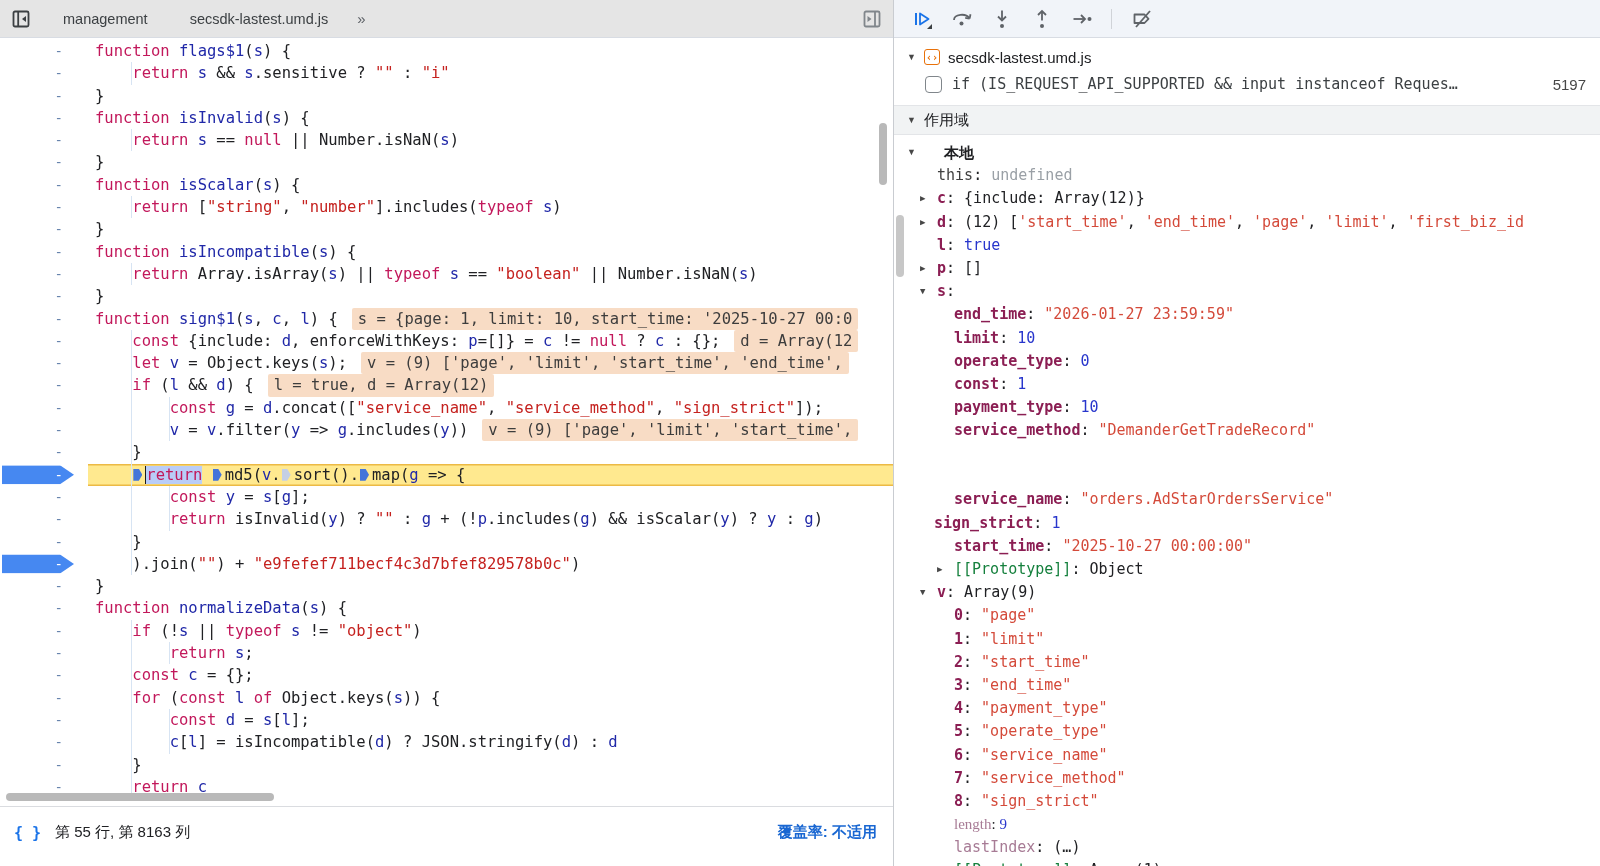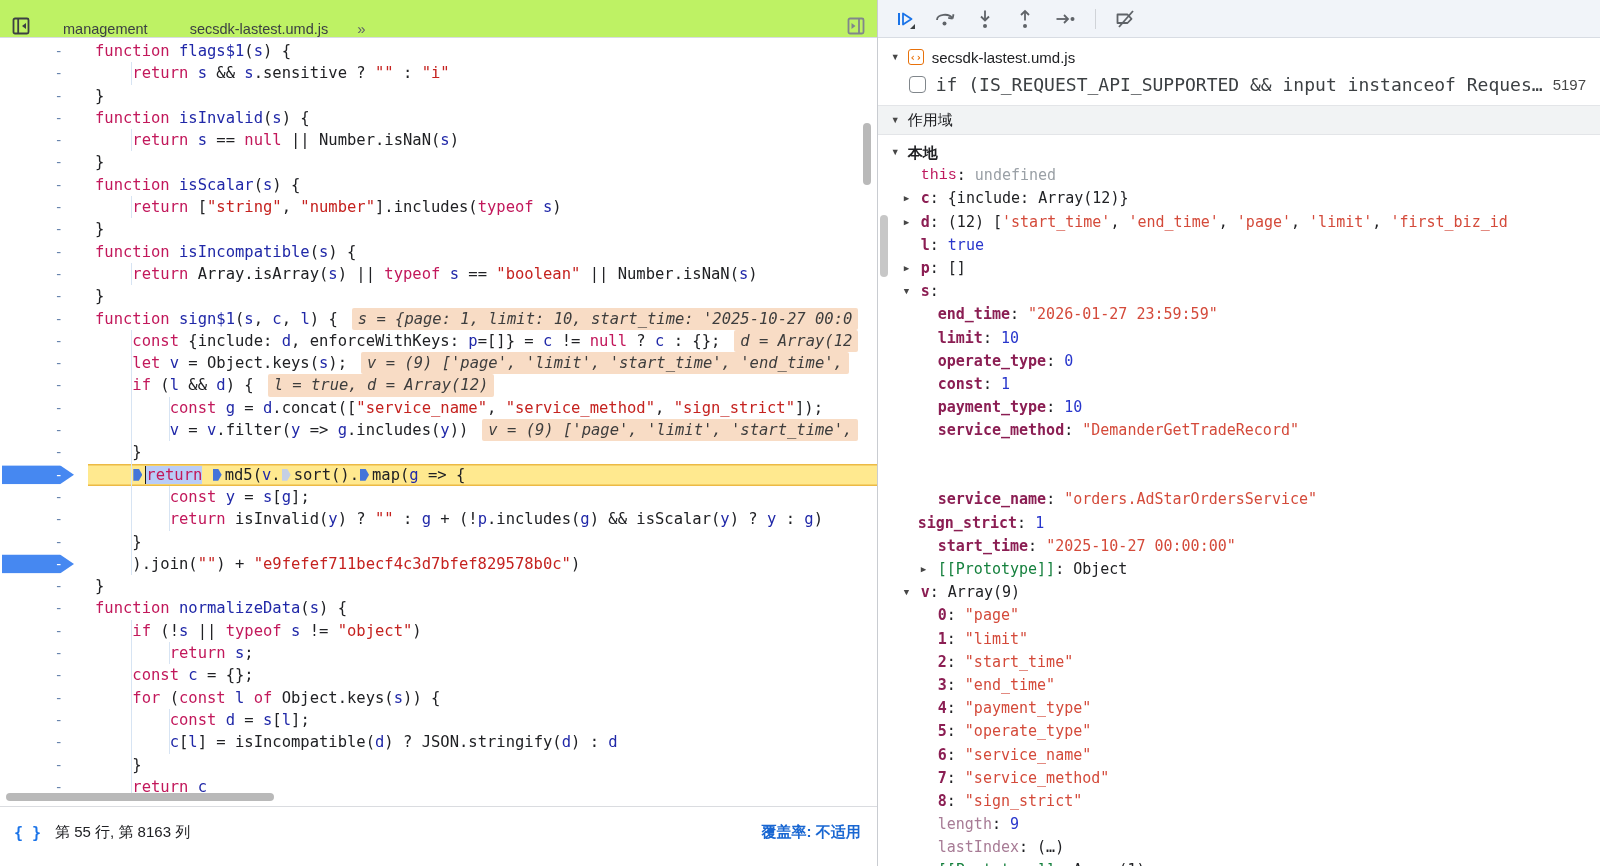--- a/index.html
+++ b/index.html
@@ -2,22 +2,22 @@
 <html><head>
 <meta charset="utf-8">
 <style>
   * { margin:0; padding:0; box-sizing:border-box; }
   html,body { width:1600px; height:866px; overflow:hidden; background:#fff;
     font-family:"Liberation Sans", sans-serif; }
   .app { position:relative; width:1600px; height:866px; display:flex; }
 
   
   .left-panel { width:893px; height:866px; display:flex; flex-direction:column; background:#fff; }
-  .tabbar { height:38px; background:#bef264; border-bottom:1px solid #d8dce3;
-    display:flex; align-items:flex-end; flex:0 0 38px; }
+  .tabbar { height:38px; background:#e5e5e5; border-bottom:1px solid #d8dce3;
+    display:flex; align-items:center; flex:0 0 38px; }
   .iconbtn { display:flex; align-items:center; justify-content:center; width:42px; cursor:pointer; }
   .tab { display:flex; align-items:center; padding:0 21px; font-size:14.5px; color:#3c4043;
     position:relative; cursor:pointer; white-space:nowrap; }
   .tab.active { color:#1967d2; }
   .tab.active::after { content:""; position:absolute; left:4px; right:4px; bottom:0; height:3px;
     background:#1a73e8; border-radius:3px 3px 0 0; }
   .tab .close { margin-left:9px; color:#5f6368; font-size:15px; }
   .overflow-btn { display:flex; align-items:center; padding:0 8px; color:#5f6368; font-size:15px;
     letter-spacing:-2px; cursor:pointer; }
   .tab-spacer { flex:1; }
@@ -34,21 +34,21 @@
     clip-path:polygon(0 0, 58px 0, 72px 9.5px, 58px 19px, 0 19px); z-index:2; }
   .codewrap { position:relative; flex:1; padding-left:7px; white-space:pre; overflow:hidden; }
   .line.hl .codewrap { background:#ffe98f; box-shadow:inset 0 1.5px 0 #ecba45, inset 0 -1.5px 0 #ecba45; }
   .guide { position:absolute; top:0; bottom:0; width:1px; background:#d7e4f3; }
   .tk-k { color:#c2185b; } .tk-v { color:#2028a8; } .tk-s { color:#c5221f; } .tk-p { color:#202124; }
   .tk-selk { color:#c2185b; background:#b9cdf8; border-left:1.5px solid #1b1b1b; }
   .marker { display:inline-block; width:9px; height:12px; vertical-align:-1px; margin:0 3px 0 1px;
     background:#4474d9; clip-path:polygon(0 0, 5.5px 0, 9px 6px, 5.5px 12px, 0 12px); }
   .marker.light { background:#c4cfe4; }
   .chip { display:inline-block; background:#f8dcc5; color:#3d3d3d; border-radius:2px;
-    padding:0 6px; margin-left:14px;font-style:italic; }
+    padding:0 6px; margin-left:14px; }
   .vscroll { position:absolute; right:6px; top:85px; width:8px; height:62px;
     background:#b9b9b9; border-radius:4px; }
   .hscroll { position:absolute; left:6px; bottom:5px; width:268px; height:8px;
     background:#b9b9b9; border-radius:4px; }
 
   .statusbar { height:60px; flex:0 0 60px; border-top:1px solid #dadce0; display:flex;
     align-items:center; padding:0 16px 8px 14px; font-size:15px; color:#202124; }
   .pp-btn { color:#1a73e8; font-family:"DejaVu Sans Mono", monospace; font-weight:bold;
     font-size:15px; margin-right:14px; cursor:pointer; }
   .status-spacer { flex:1; }
@@ -67,38 +67,38 @@
   .bp-group { padding-top:7px; }
   .bp-header { height:24px; display:flex; align-items:center; padding-left:13px; cursor:pointer; }
   .tri { color:#474747; font-size:9px; width:17px; flex:0 0 17px; }
   .jsfile-icon { width:16px; height:16px; border:1.5px solid #e8710a; border-radius:3px;
     color:#e8710a; font-size:10px; font-weight:bold; display:flex; align-items:center;
     justify-content:center; margin-right:8px; font-family:"DejaVu Sans Mono", monospace; }
   .bp-file { font-size:15px; color:#202124; }
   .bp-entry { height:30px; display:flex; align-items:center; padding:0 14px 0 31px; cursor:pointer; }
   .checkbox { width:17px; height:17px; border:1.5px solid #80868b; border-radius:4px;
     margin-right:10px; flex:0 0 17px; background:#fff; }
-  .bp-code { flex:1; font-family:"DejaVu Sans Mono", monospace; font-size:18px; color:#3c4043;
+  .bp-code { flex:1; font-family:"DejaVu Sans Mono", monospace; font-size:15px; color:#3c4043;
     white-space:nowrap; overflow:hidden; }
   .bp-line { color:#474747; font-size:15px; margin-left:10px; }
 
   .section-header { height:30px; background:#f1f3f4; border-top:1px solid #e3e5e8;
     border-bottom:1px solid #e3e5e8; display:flex; align-items:center; padding-left:13px;
     font-size:15px; color:#202124; margin-top:6px; }
 
   .scope-rows { flex:1; overflow:hidden; padding-top:6px; }
   .srow { height:23.2px; line-height:23.2px; display:flex; white-space:pre; overflow:hidden;
     font-family:"DejaVu Sans Mono", monospace; font-size:15px; color:#202124; }
   .srow .tri { line-height:23.2px; }
   .srow.section-row { font-family:"Liberation Sans", sans-serif; }
-  .n-section { font-weight:bold; color:#202124; }
+  .n-section { font-weight:bold; color:#202124;margin-left:20px; }
   .n-module { color:#202124; }
   .n-prop { font-weight:bold; color:#8b1e53; }
   .n-dimprop { color:#a77b95; }
-  .n-dim { color:#be185d;font-family:Liberation Mono, monospace; }
+  .n-dim { color:#404040; }
   .n-proto { color:#15803d; }
   .v-pl { color:#202124; } .v-str { color:#d44a3a; } .v-num { color:#2836cc; } .v-dim { color:#9aa0a6; }
   .colon { color:#202124; }
   .rp-scrollpill { position:absolute; left:2px; top:215px; width:8px; height:62px;
     background:#c7c7c7; border-radius:4px; z-index:5; }
 
   svg { display:block; }
 </style>
 </head>
 <body>
@@ -369,20 +369,20 @@
         <div class="srow" style="padding-left: 26px;"><span class="tri">▼</span><span class="n-prop">v</span><span class="colon">: </span><span class="v-pl">Array(9)</span></div>
         <div class="srow" style="padding-left: 43px;"><span class="tri"></span><span class="n-prop">0</span><span class="colon">: </span><span class="v-str">"page"</span></div>
         <div class="srow" style="padding-left: 43px;"><span class="tri"></span><span class="n-prop">1</span><span class="colon">: </span><span class="v-str">"limit"</span></div>
         <div class="srow" style="padding-left: 43px;"><span class="tri"></span><span class="n-prop">2</span><span class="colon">: </span><span class="v-str">"start_time"</span></div>
         <div class="srow" style="padding-left: 43px;"><span class="tri"></span><span class="n-prop">3</span><span class="colon">: </span><span class="v-str">"end_time"</span></div>
         <div class="srow" style="padding-left: 43px;"><span class="tri"></span><span class="n-prop">4</span><span class="colon">: </span><span class="v-str">"payment_type"</span></div>
         <div class="srow" style="padding-left: 43px;"><span class="tri"></span><span class="n-prop">5</span><span class="colon">: </span><span class="v-str">"operate_type"</span></div>
         <div class="srow" style="padding-left: 43px;"><span class="tri"></span><span class="n-prop">6</span><span class="colon">: </span><span class="v-str">"service_name"</span></div>
         <div class="srow" style="padding-left: 43px;"><span class="tri"></span><span class="n-prop">7</span><span class="colon">: </span><span class="v-str">"service_method"</span></div>
         <div class="srow" style="padding-left: 43px;"><span class="tri"></span><span class="n-prop">8</span><span class="colon">: </span><span class="v-str">"sign_strict"</span></div>
-        <div class="srow" style="padding-left: 43px;"><span class="tri"></span><span class="n-dimprop">length</span><span class="colon">: </span><span class="v-num">9</span></div>
+        <div class="srow" style="padding-left: 43px; font-family: Liberation Serif, serif;"><span class="tri"></span><span class="n-dimprop">length</span><span class="colon">: </span><span class="v-num">9</span></div>
         <div class="srow" style="padding-left: 43px;"><span class="tri"></span><span class="n-dimprop">lastIndex</span><span class="colon">: </span><span class="v-pl">(…)</span></div>
         <div class="srow" style="padding-left: 43px;"><span class="tri">▶</span><span class="n-proto">[[Prototype]]</span><span class="colon">: </span><span class="v-pl">Array(1)</span></div>
         <div class="srow section-row" style="padding-left: 13px;"><span class="tri">▶</span><span class="n-module">模块</span></div>
       </div>
     <div class="rp-scrollpill"></div>
   </div>
 </div>
 
 </body></html>

